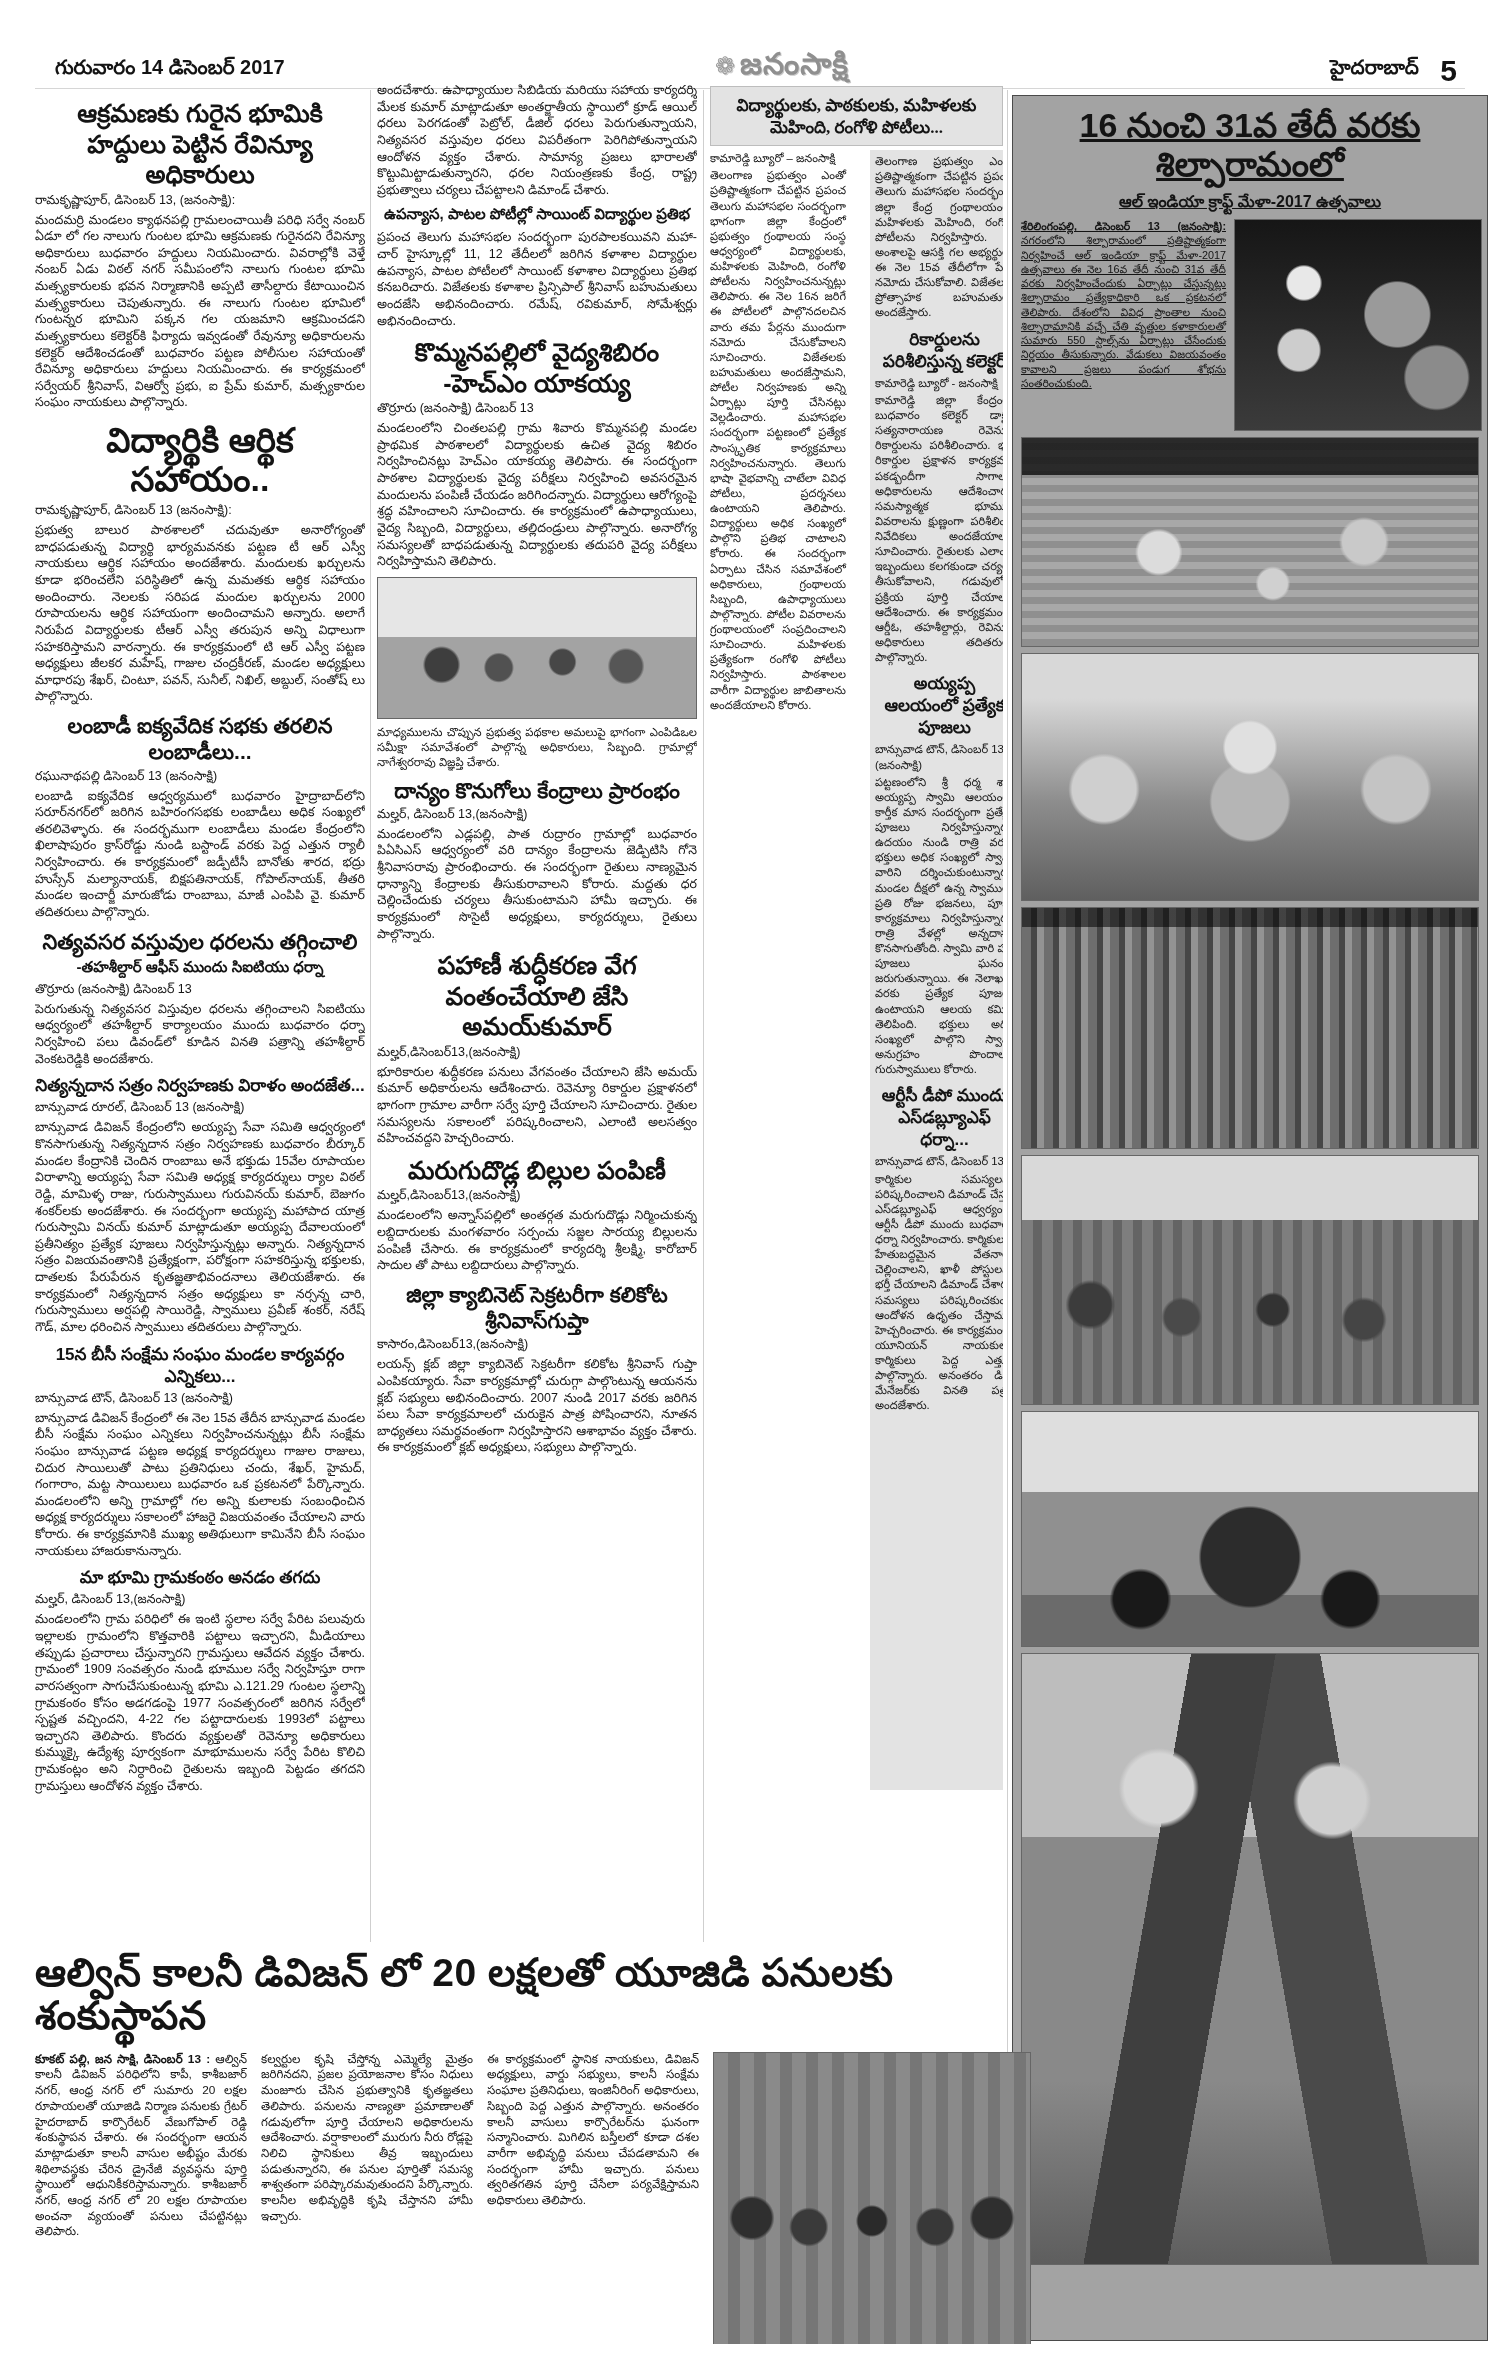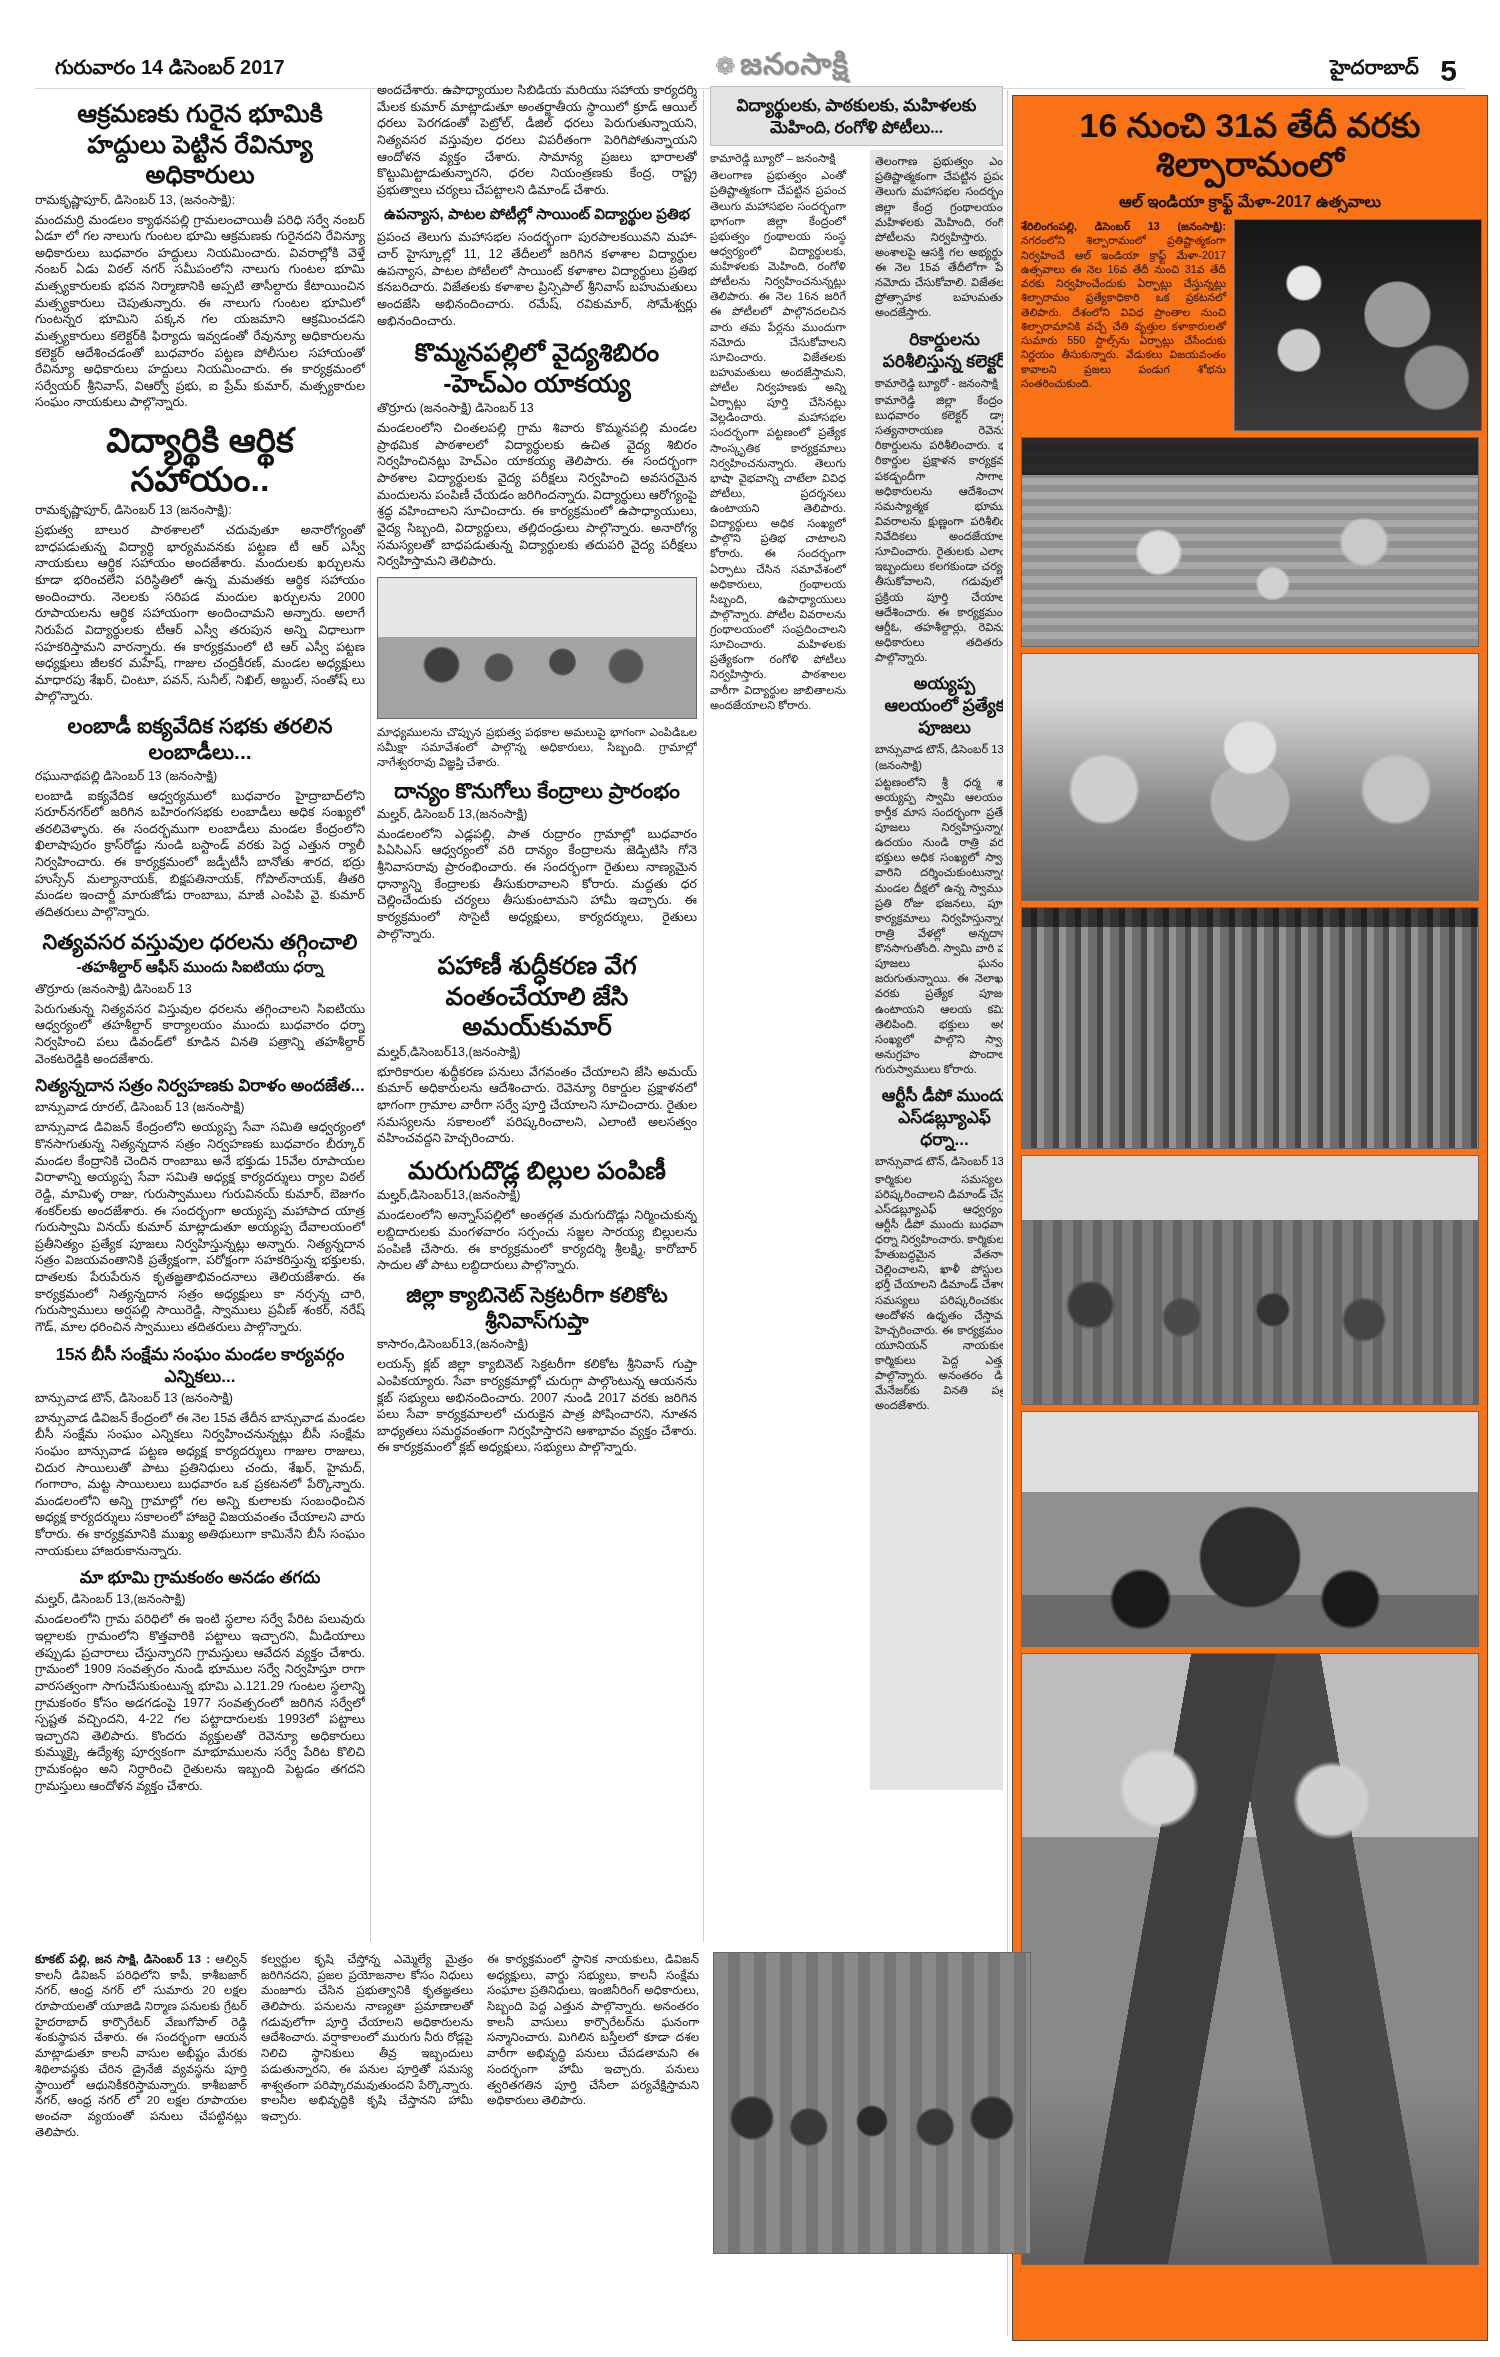--- a/index.html
+++ b/index.html
@@ -16,21 +16,21 @@
             color:#8f8f8f;letter-spacing:1px;text-shadow:1px 1px 0 #c9c9c9;}
   .hdr-mast .orn{font-size:24px;color:#9a9a9a;margin-right:4px;}
   .hdr-city{position:absolute;right:46px;bottom:4px;font-size:20px;font-weight:bold;}
   .hdr-pno{position:absolute;right:8px;bottom:0px;font-size:30px;font-weight:bold;}
   
   .col{position:absolute;overflow:hidden;}
   #col1{left:35px;top:90px;width:330px;height:1852px;}
   #col2{left:377px;top:82px;width:320px;height:1860px;}
   #col3{left:710px;top:86px;width:293px;height:1794px;}
   #col4{left:1012px;top:95px;width:476px;height:2246px;border:1px solid #4a4a4a;
-        box-sizing:border-box;padding:6px 8px;background:#f97316;}
+        box-sizing:border-box;padding:6px 8px;background:#a3a3a3;text-decoration:underline;}
   .vline{position:absolute;width:1px;background:#cfcfcf;top:90px;height:1852px;}
   
   .h-md{font-size:25px;font-weight:bold;text-align:center;line-height:1.22;margin:8px 0 3px;}
   .h-lg{font-size:34px;font-weight:bold;text-align:center;line-height:1.15;margin:10px 0 4px;}
   .h-sm{font-size:21px;font-weight:bold;text-align:center;line-height:1.25;margin:8px 0 3px;}
   .h-xs{font-size:17px;font-weight:bold;text-align:center;line-height:1.3;margin:8px 0 3px;}
   .subhead{font-size:15px;font-weight:bold;text-align:center;margin:0 0 3px;}
   .byline{font-size:12.5px;margin:1px 0 2px;}
   .bodytx{font-size:12.5px;text-align:justify;line-height:1.33;margin:0 0 7px;}
   .small .bodytx,.small .byline{font-size:11.3px;line-height:1.34;}
@@ -251,20 +251,21 @@
     </div>
     <div class="photo ph-stall"></div>
     <div class="photo ph-dolls"></div>
     <div class="photo ph-beads"></div>
     <div class="photo ph-crowd"></div>
     <div class="photo ph-buggy"></div>
     <div class="photo ph-women"></div>
   </section>
 
   <section id="banner">
+    <h1 class="ban-head">ఆల్విన్ కాలనీ డివిజన్ లో 20 లక్షలతో యూజిడి పనులకు శంకుస్థాపన</h1>
     <div class="ban-cols">
       <div class="ban-col">
         <span style="font-weight:bold;">కూకట్ పల్లి, జన సాక్షి, డిసెంబర్ 13 :</span>
         <span>ఆల్విన్ కాలనీ డివిజన్ పరిధిలోని కాపీ, కాశీబజార్ నగర్, ఆంధ్ర నగర్ లో సుమారు 20 లక్షల రూపాయలతో యూజిడి నిర్మాణ పనులకు గ్రేటర్ హైదరాబాద్ కార్పొరేటర్ వేణుగోపాల్ రెడ్డి శంకుస్థాపన చేశారు. ఈ సందర్భంగా ఆయన మాట్లాడుతూ కాలనీ వాసుల అభీష్టం మేరకు శిథిలావస్థకు చేరిన డ్రైనేజీ వ్యవస్థను పూర్తి స్థాయిలో ఆధునికీకరిస్తామన్నారు. కాశీబజార్ నగర్, ఆంధ్ర నగర్ లో 20 లక్షల రూపాయల అంచనా వ్యయంతో పనులు చేపట్టినట్లు తెలిపారు.</span>
       </div>
       <div class="ban-col">
         <span>కల్వర్టుల కృషి చేస్తోన్న ఎమ్మెల్యే మైత్రం జరిగినదని, ప్రజల ప్రయోజనాల కోసం నిధులు మంజూరు చేసిన ప్రభుత్వానికి కృతజ్ఞతలు తెలిపారు. పనులను నాణ్యతా ప్రమాణాలతో గడువులోగా పూర్తి చేయాలని అధికారులను ఆదేశించారు. వర్షాకాలంలో మురుగు నీరు రోడ్లపై నిలిచి స్థానికులు తీవ్ర ఇబ్బందులు పడుతున్నారని, ఈ పనుల పూర్తితో సమస్య శాశ్వతంగా పరిష్కారమవుతుందని పేర్కొన్నారు. కాలనీల అభివృద్ధికి కృషి చేస్తానని హామీ ఇచ్చారు.</span>
       </div>
       <div class="ban-col">
         <span>ఈ కార్యక్రమంలో స్థానిక నాయకులు, డివిజన్ అధ్యక్షులు, వార్డు సభ్యులు, కాలనీ సంక్షేమ సంఘాల ప్రతినిధులు, ఇంజినీరింగ్ అధికారులు, సిబ్బంది పెద్ద ఎత్తున పాల్గొన్నారు. అనంతరం కాలనీ వాసులు కార్పొరేటర్‌ను ఘనంగా సన్మానించారు. మిగిలిన బస్తీలలో కూడా దశల వారీగా అభివృద్ధి పనులు చేపడతామని ఈ సందర్భంగా హామీ ఇచ్చారు. పనులు త్వరితగతిన పూర్తి చేసేలా పర్యవేక్షిస్తామని అధికారులు తెలిపారు.</span>

